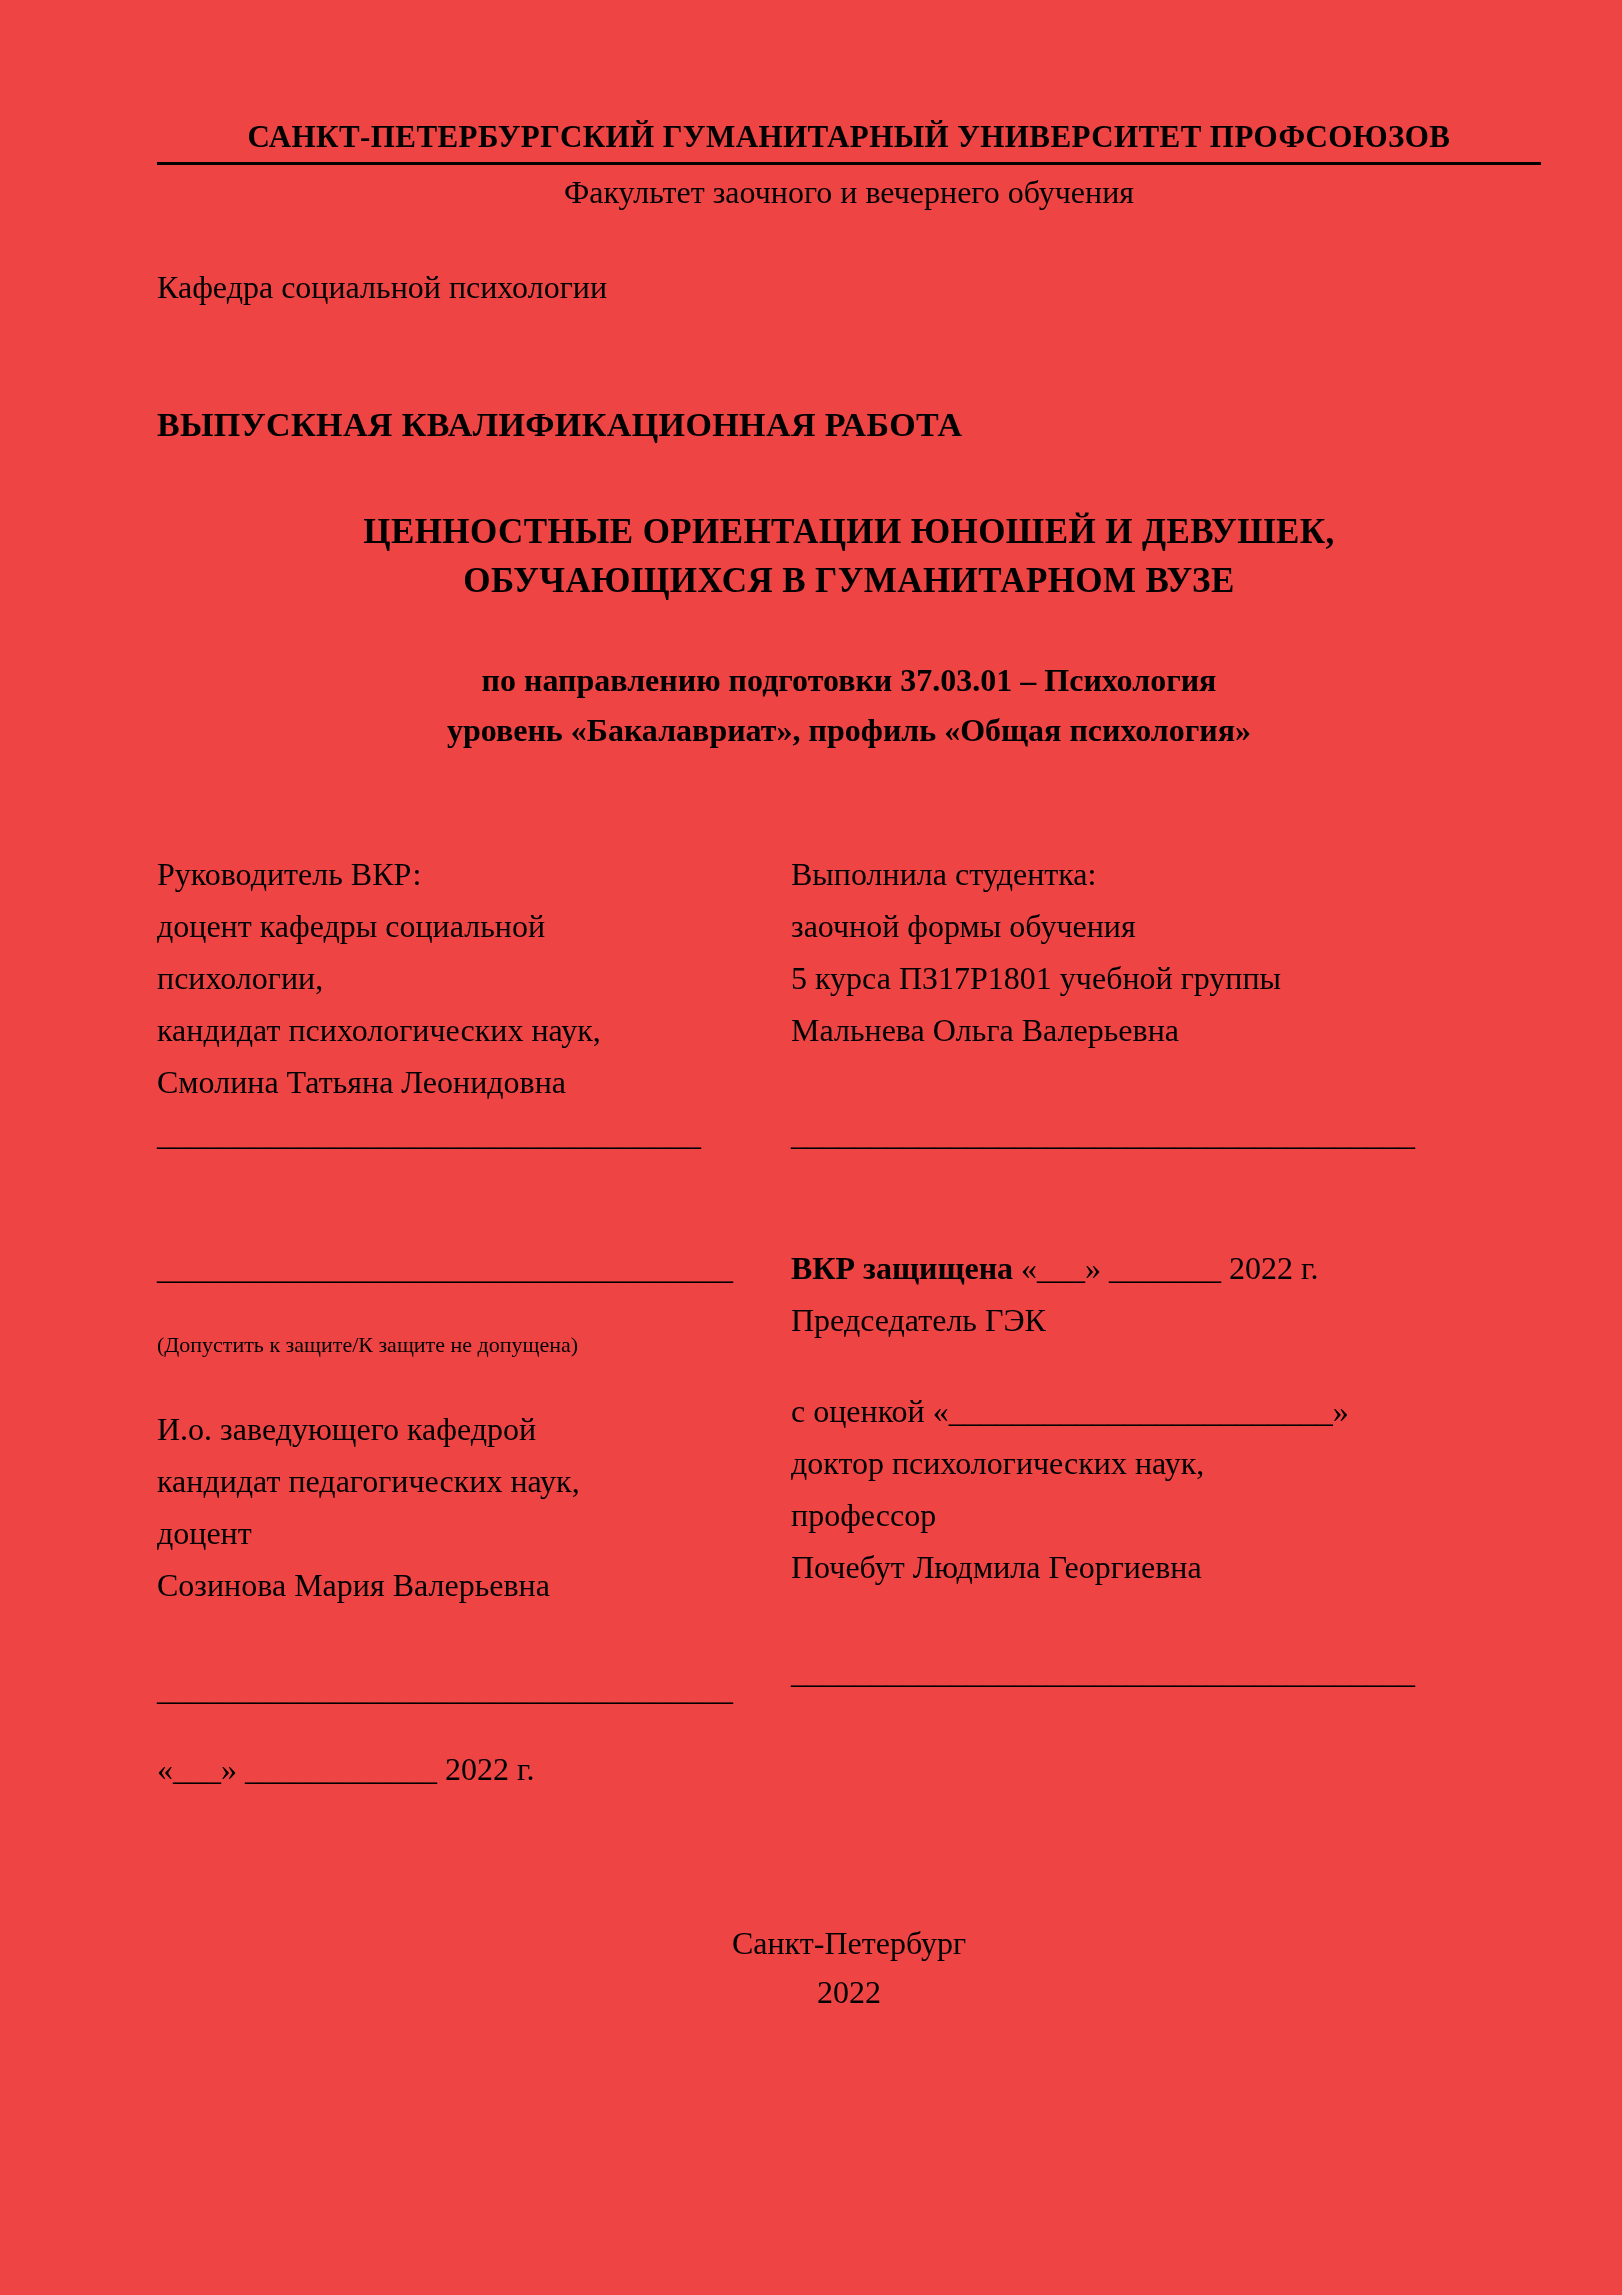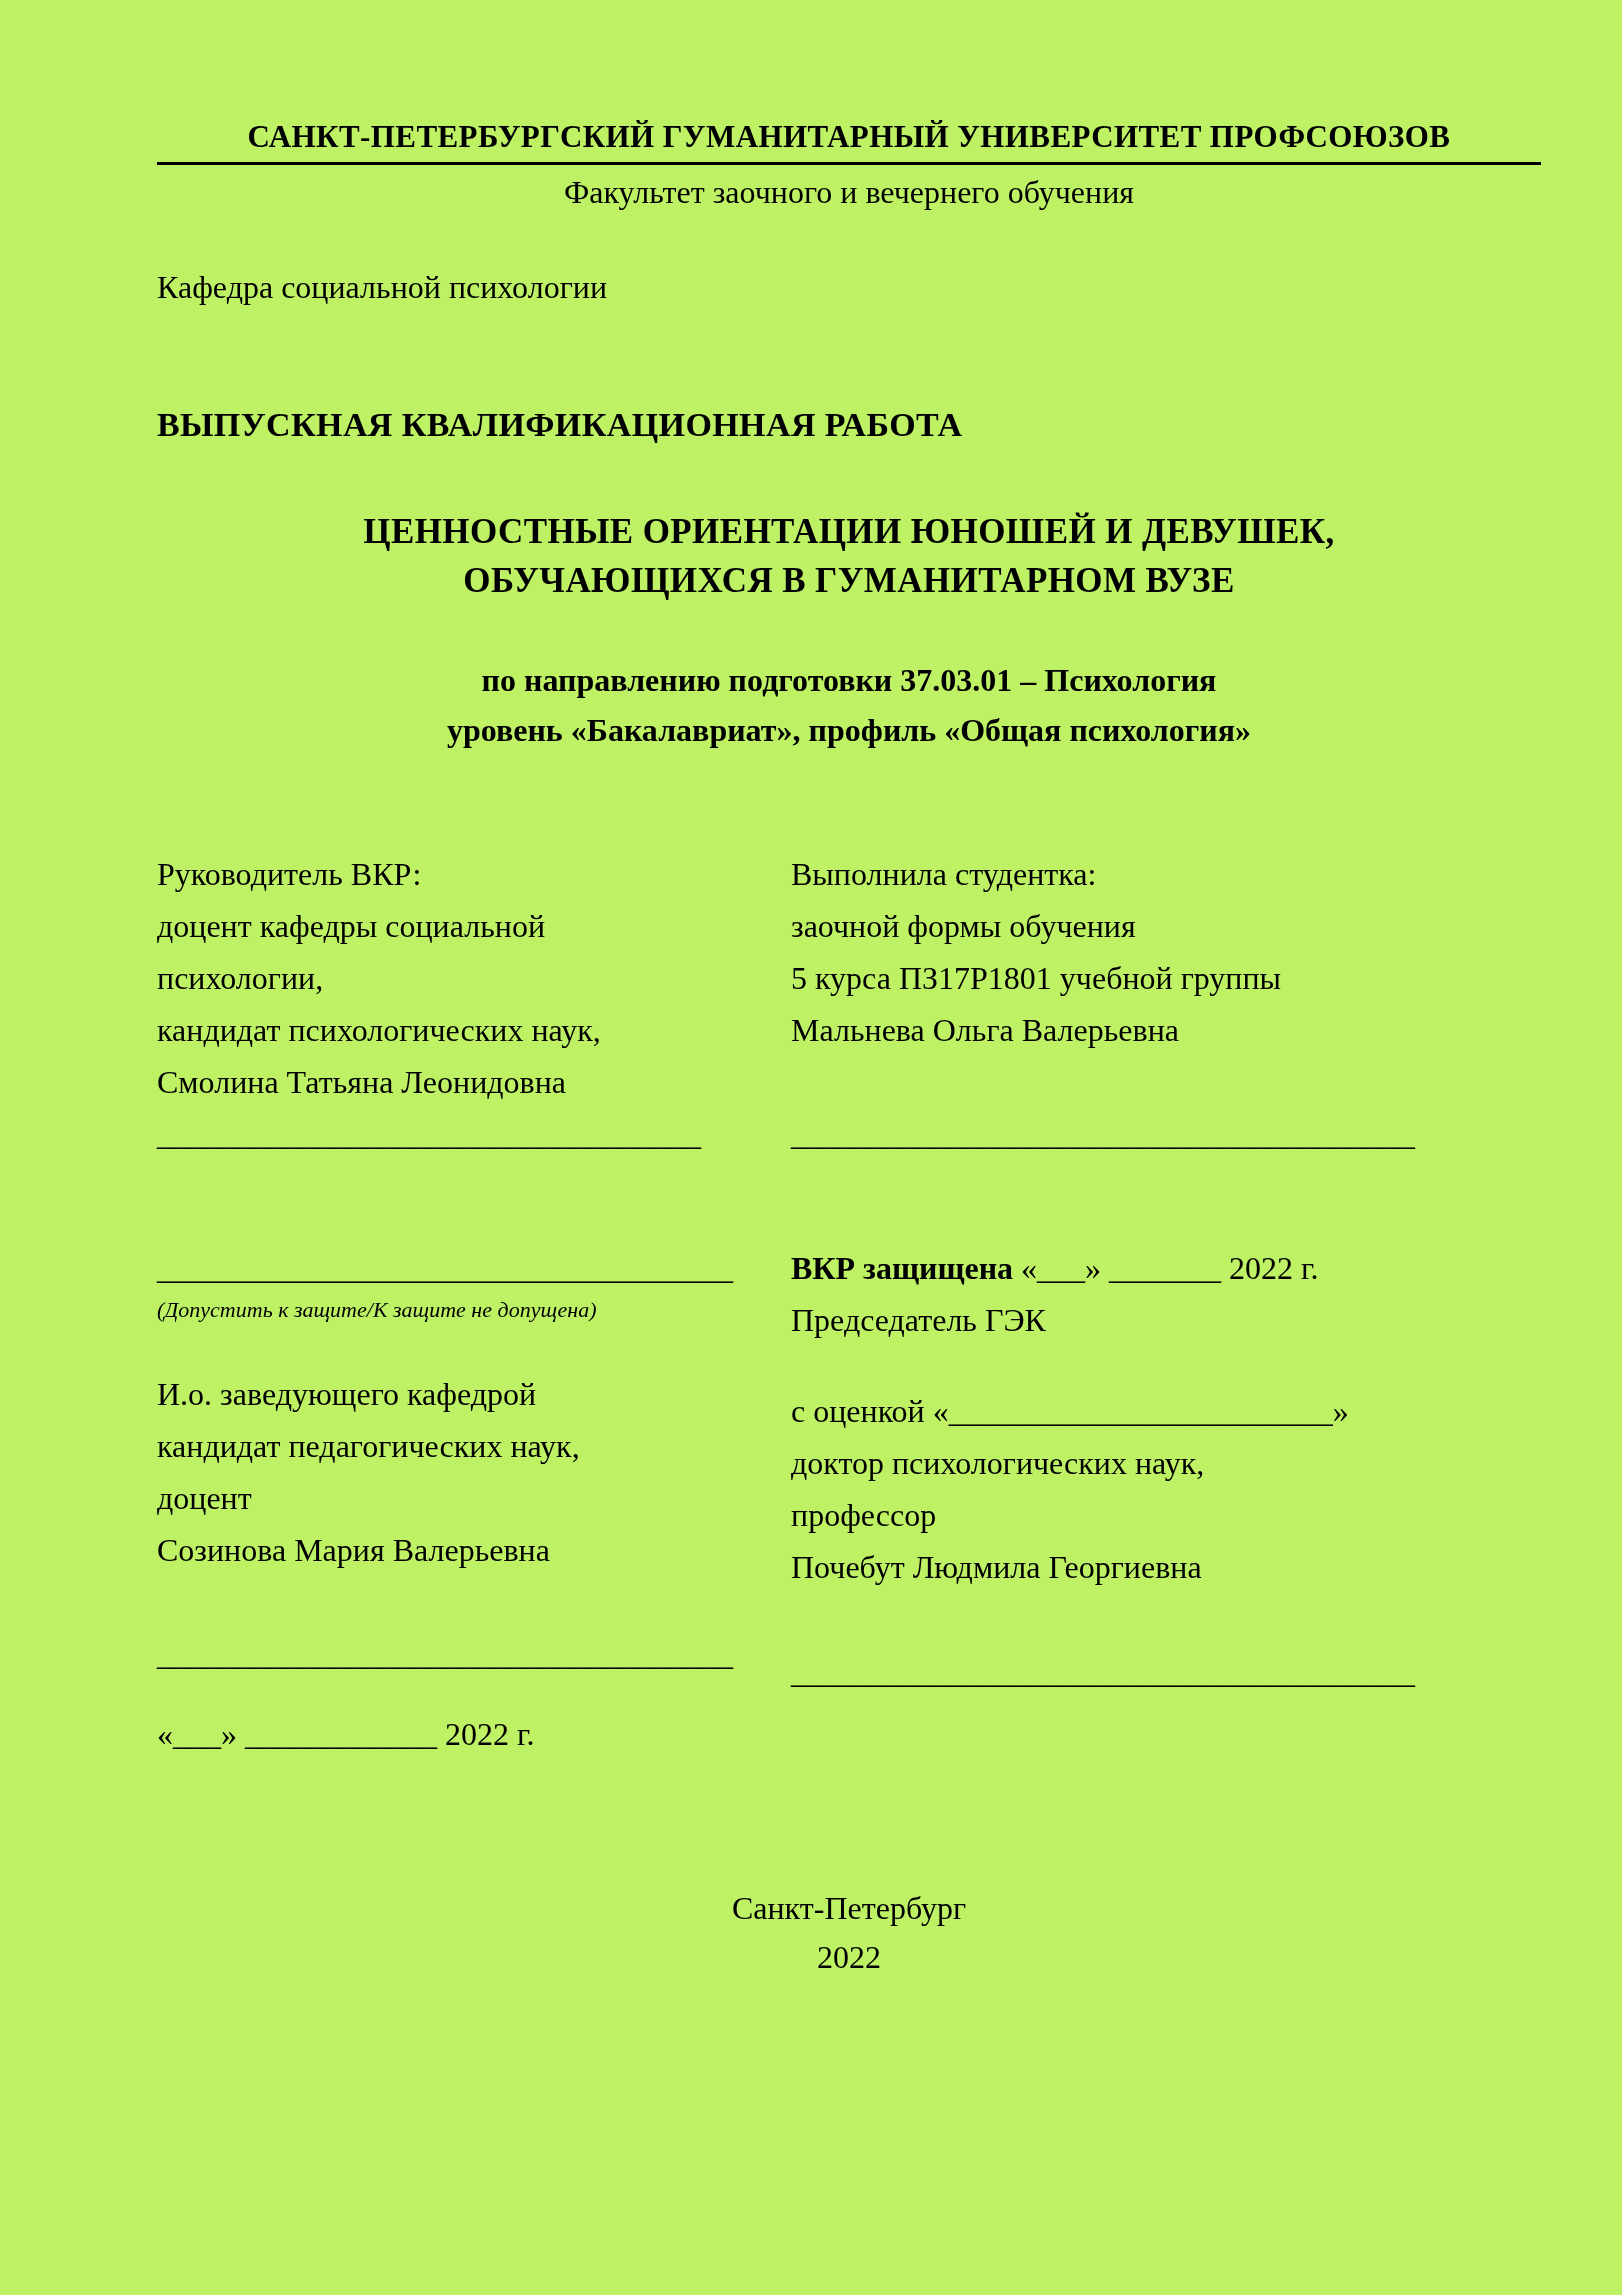--- a/index.html
+++ b/index.html
@@ -8,21 +8,21 @@
     width: 1623px;
     height: 2295px;
     font-family: "Liberation Serif", "DejaVu Serif", serif;
     color: #000000;
     position: relative;
   }
   .page {
     width: 1623px;
     height: 2295px;
     padding: 118px 82px 17px 157px;
-    background: #bef264;
+    background: #ef4444;
     overflow: hidden;
   }
   .line { font-size: 32px; line-height: 52px; white-space: nowrap; }
   .university {
     font-size: 31px;
     font-weight: bold;
     text-align: center;
     line-height: 38px;
     letter-spacing: 0.4px;
   }
@@ -70,23 +70,23 @@
   }
   .columns { display: flex; align-items: flex-start; }
   .columns-1 { margin-top: 93px; }
   .columns-2 { margin-top: 82px; }
   .col-left { width: 634px; flex: 0 0 634px; }
   .col-right { flex: 1 1 auto; min-width: 0; }
   .sig { letter-spacing: 0; }
   .sig-offset { margin-top: 52px; }
   .caption {
     font-size: 22px;
-    font-style: italic;
     line-height: 31px;
     white-space: nowrap;
+    margin-top: 35px;
   }
   .admission-names { margin-top: 43px; }
   .date-line { margin-top: 28px; }
   .defense-heading .bold { font-weight: bold; }
   .defense-grade { margin-top: 39px; }
   .defense-sig { margin-top: 53px; }
   .footer {
     margin-top: 124px;
     text-align: center;
   }

